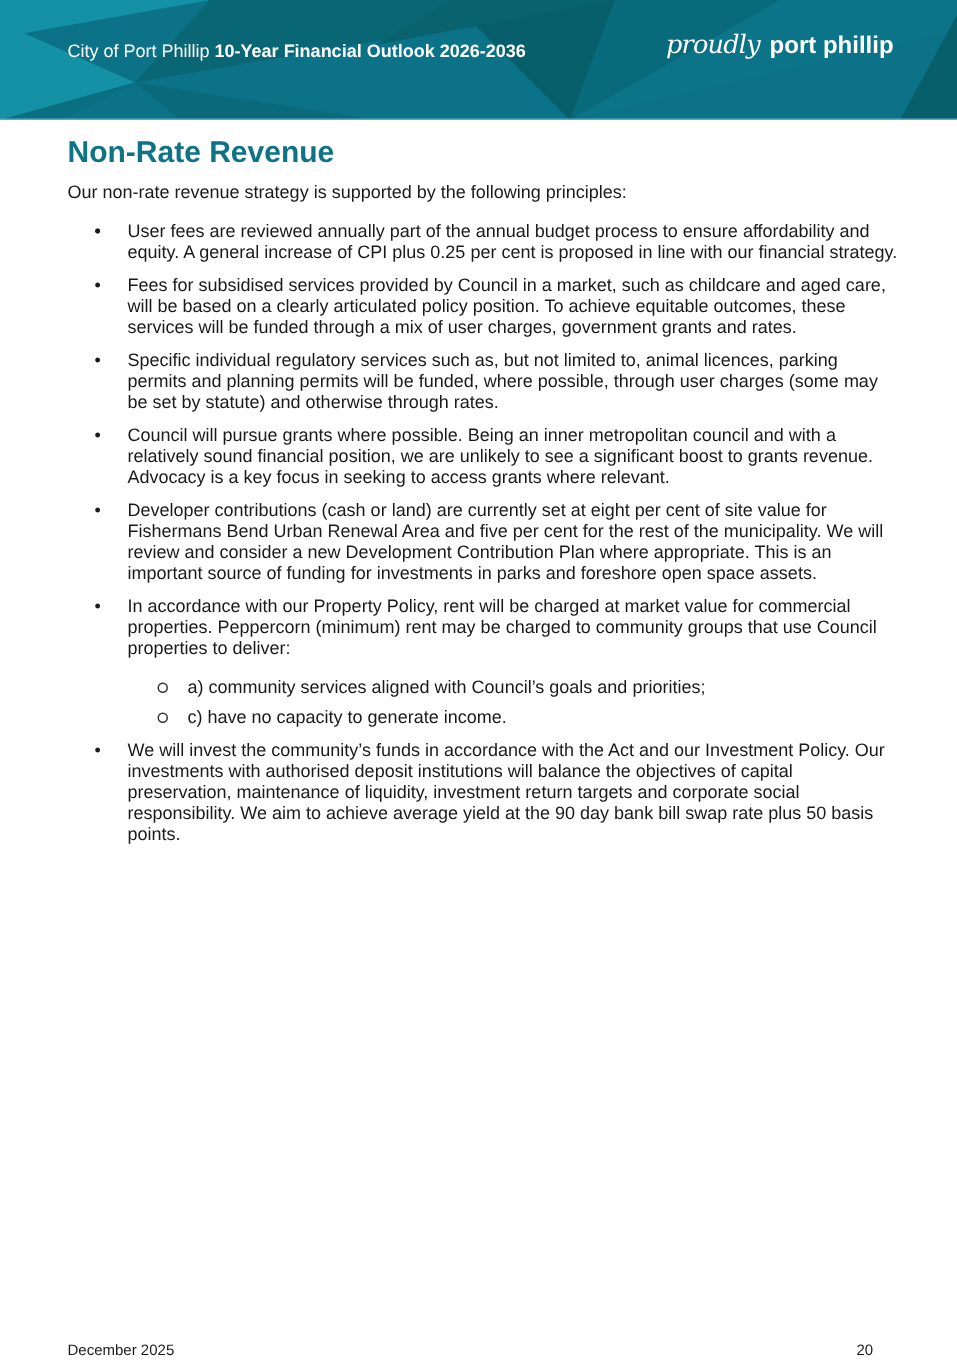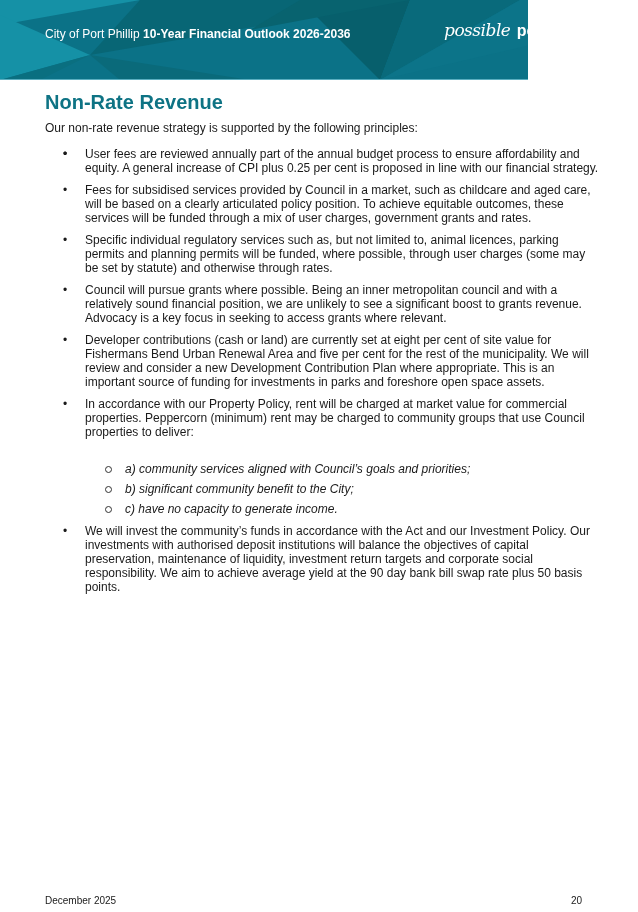--- a/index.html
+++ b/index.html
@@ -3,21 +3,21 @@
 <meta charset="utf-8">
 <style>
   html, body { margin: 0; padding: 0; }
   body {
     width: 638px; height: 912px; position: relative; overflow: hidden;
     background: #ffffff;
     font-family: "Liberation Sans", sans-serif;
     color: #1a1a1a;
   }
   .header {
-    position: absolute; left: 0; top: 0; width: 528px; height: 80px;
+    position: absolute; left: 0; top: 0; width: 638px; height: 80px;
     background: #8b5cf6; overflow: hidden;
   }
   .header svg.bg { position: absolute; left: 0; top: 0; }
   .header-strip {
     position: absolute; left: 0; top: 79px; width: 638px; height: 2px;
     background: #5aaec0;
   }
   .header-title {
     position: absolute; left: 45px; top: 27px;
     font-size: 12px; color: #ffffff; white-space: nowrap;
@@ -38,21 +38,21 @@
   }
   .intro { margin: 7px 0 12px 0; font-size: 12px; line-height: 14px; }
   ul.bullets { list-style: none; margin: 7px 0 0 0; padding: 0; }
   ul.bullets > li {
     position: relative; padding-left: 40px; font-size: 12px; line-height: 14px;
     margin-bottom: 8px;
   }
   ul.bullets > li .bullet {
     position: absolute; left: 18px; top: 0; font-size: 12px;
   }
-  ul.sub { list-style: none; margin: 23px 0 0 0; padding: 0; font-style: italic; }
+  ul.sub { list-style: none; margin: 12px 0 0 0; padding: 0; }
   ul.sub > li {
     position: relative; padding-left: 40px; margin-bottom: 6px; font-size: 12px; line-height: 14px;
   }
   ul.sub > li .circle {
     position: absolute; left: 20px; top: 4px; width: 5px; height: 5px;
     border: 1px solid #333; border-radius: 50%;
   }
   .footer {
     position: absolute; top: 895px; font-size: 10px; color: #1a1a1a;
   }
@@ -74,21 +74,21 @@
     <polygon points="410,0 380,80 520,0" fill="#096a7b"></polygon>
     <polygon points="410,0 300,0 250,30" fill="#08636f"></polygon>
     <polygon points="380,80 520,0 638,0 638,20" fill="#0c7489"></polygon>
     <polygon points="600,80 638,10 638,80" fill="#075f6c"></polygon>
   </svg>
   <div class="header-title">
     <span>City of Port Phillip</span>
     <b>10-Year Financial Outlook 2026-2036</b>
   </div>
   <div class="logo">
-    <span class="logo-script">possible</span>
+    <span class="logo-script">proudly</span>
     <span class="logo-bold">port phillip</span>
   </div>
   <div class="header-strip"></div>
 </div>
 
 <div class="content">
   <h1>Non-Rate Revenue</h1>
   <p class="intro">Our non-rate revenue strategy is supported by the following principles:</p>
   <ul class="bullets">
     <li>
@@ -117,24 +117,20 @@
     <li>
       <span class="bullet">•</span>
       <span>In accordance with our Property Policy, rent will be charged at market value for commercial properties. Peppercorn (minimum) rent may be charged to community groups that use Council properties to deliver:</span>
       <ul class="sub">
         <li>
           <span class="circle"></span>
           <span>a) community services aligned with Council’s goals and priorities;</span>
         </li>
         <li>
           <span class="circle"></span>
-          <span>b) significant community benefit to the City;</span>
-        </li>
-        <li>
-          <span class="circle"></span>
           <span>c) have no capacity to generate income.</span>
         </li>
       </ul>
     </li>
     <li>
       <span class="bullet">•</span>
       <span>We will invest the community’s funds in accordance with the Act and our Investment Policy. Our investments with authorised deposit institutions will balance the objectives of capital preservation, maintenance of liquidity, investment return targets and corporate social responsibility. We aim to achieve average yield at the 90 day bank bill swap rate plus 50 basis points.</span>
     </li>
   </ul>
 </div>

